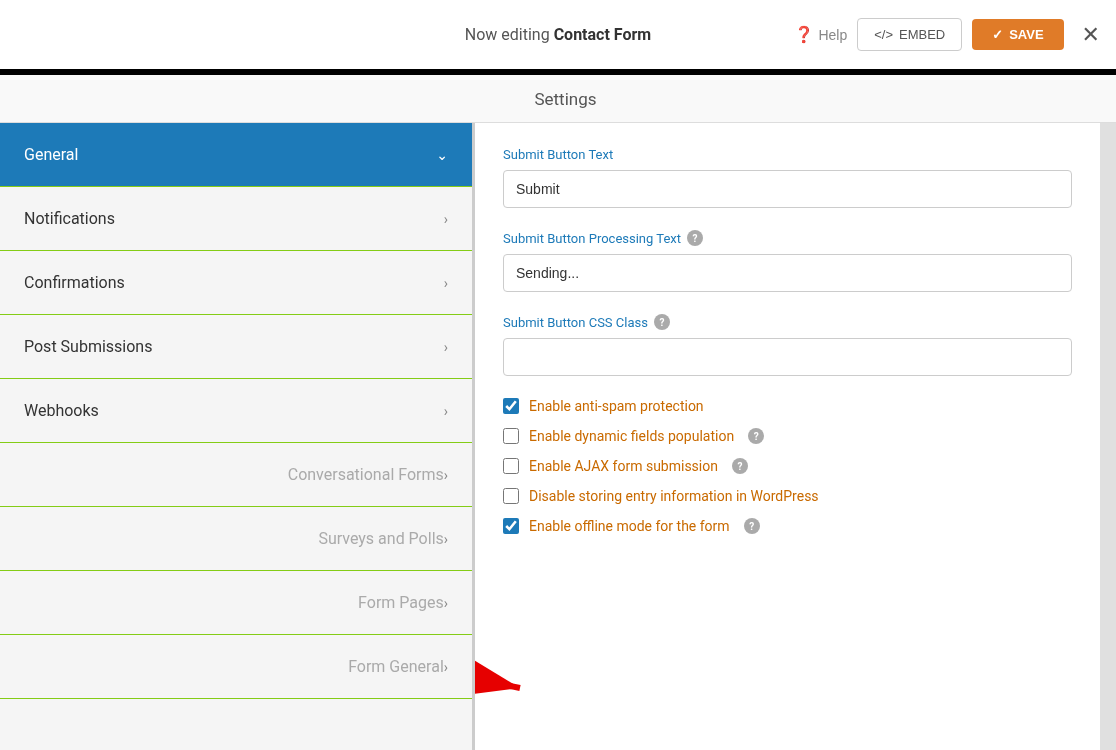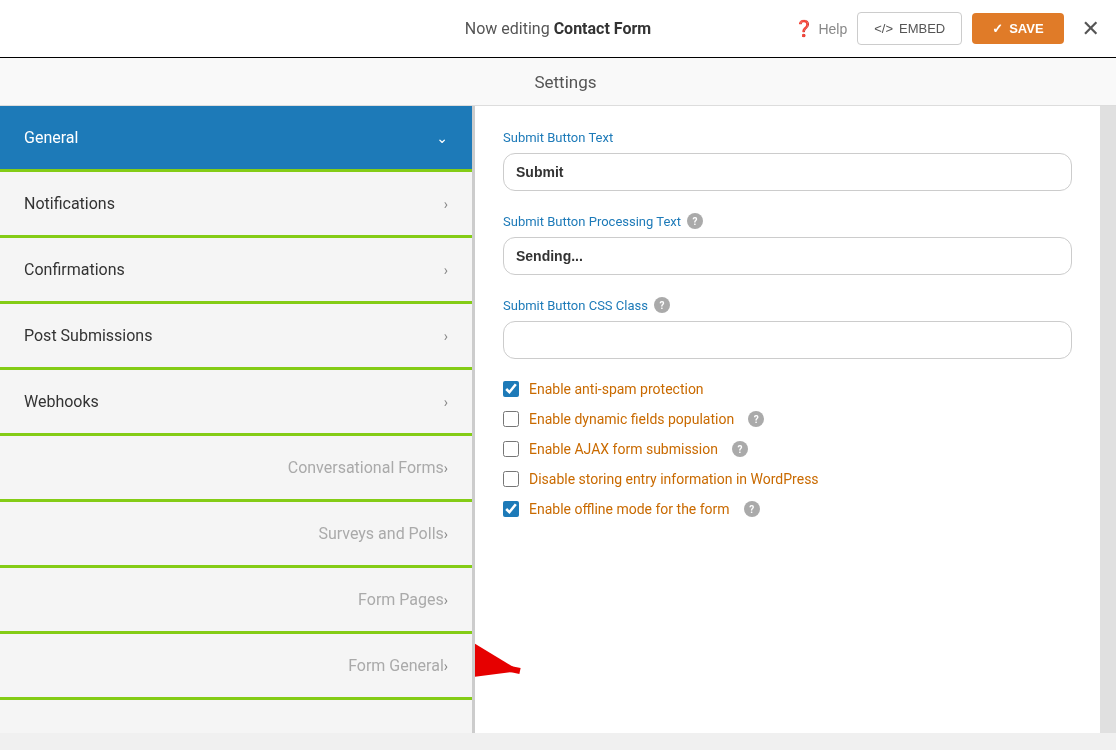--- a/index.html
+++ b/index.html
@@ -1,22 +1,22 @@
 <!DOCTYPE html>
 <html><head>
   <meta charset="utf-8">
   <style>
     * { box-sizing: border-box; margin: 0; padding: 0; }
     body { font-family: -apple-system, BlinkMacSystemFont, "Segoe UI", Roboto, sans-serif; background: #f0f0f0; width: 1116px; height: 750px; overflow: hidden; }
 
     
     .header {
       background: #fff;
-      border-bottom: 1px solid #000000;
-      height: 58px;
+      border-bottom: 6px solid #000000;
+      height: 75px;
       display: flex;
       align-items: center;
       justify-content: center;
       gap: 16px;
       position: relative;
     }
     .header-title {
       font-size: 16px;
       color: #555;
     }
@@ -98,21 +98,21 @@
 
     
     .sidebar {
       width: 475px;
       background: #f5f5f5;
       border-right: 3px solid #ccc;
       overflow-y: auto;
       flex-shrink: 0;
     }
     .sidebar-item {
-      border-bottom: 3px solid #84cc16;
+      border-bottom: 1px solid #84cc16;
       display: flex;
       align-items: center;
       justify-content: space-between;
       padding: 22px 24px;
       cursor: pointer;
       font-size: 16px;
       color: #333;
       background: #f5f5f5;
     }
     .sidebar-item.active {
@@ -172,25 +172,24 @@
       display: inline-flex;
       align-items: center;
       justify-content: center;
       cursor: pointer;
       font-weight: 700;
     }
     .field-input {
       width: 100%;
       padding: 10px 12px;
       border: 1px solid #ccc;
-      border-radius: 12px;
+      border-radius: 4px;
       font-size: 14px;
       color: #333;
       background: #fff;
-      font-weight: bold;
     }
 
     
     .checkbox-group {
       display: flex;
       flex-direction: column;
       gap: 14px;
       margin-top: 4px;
     }
     .checkbox-row {

